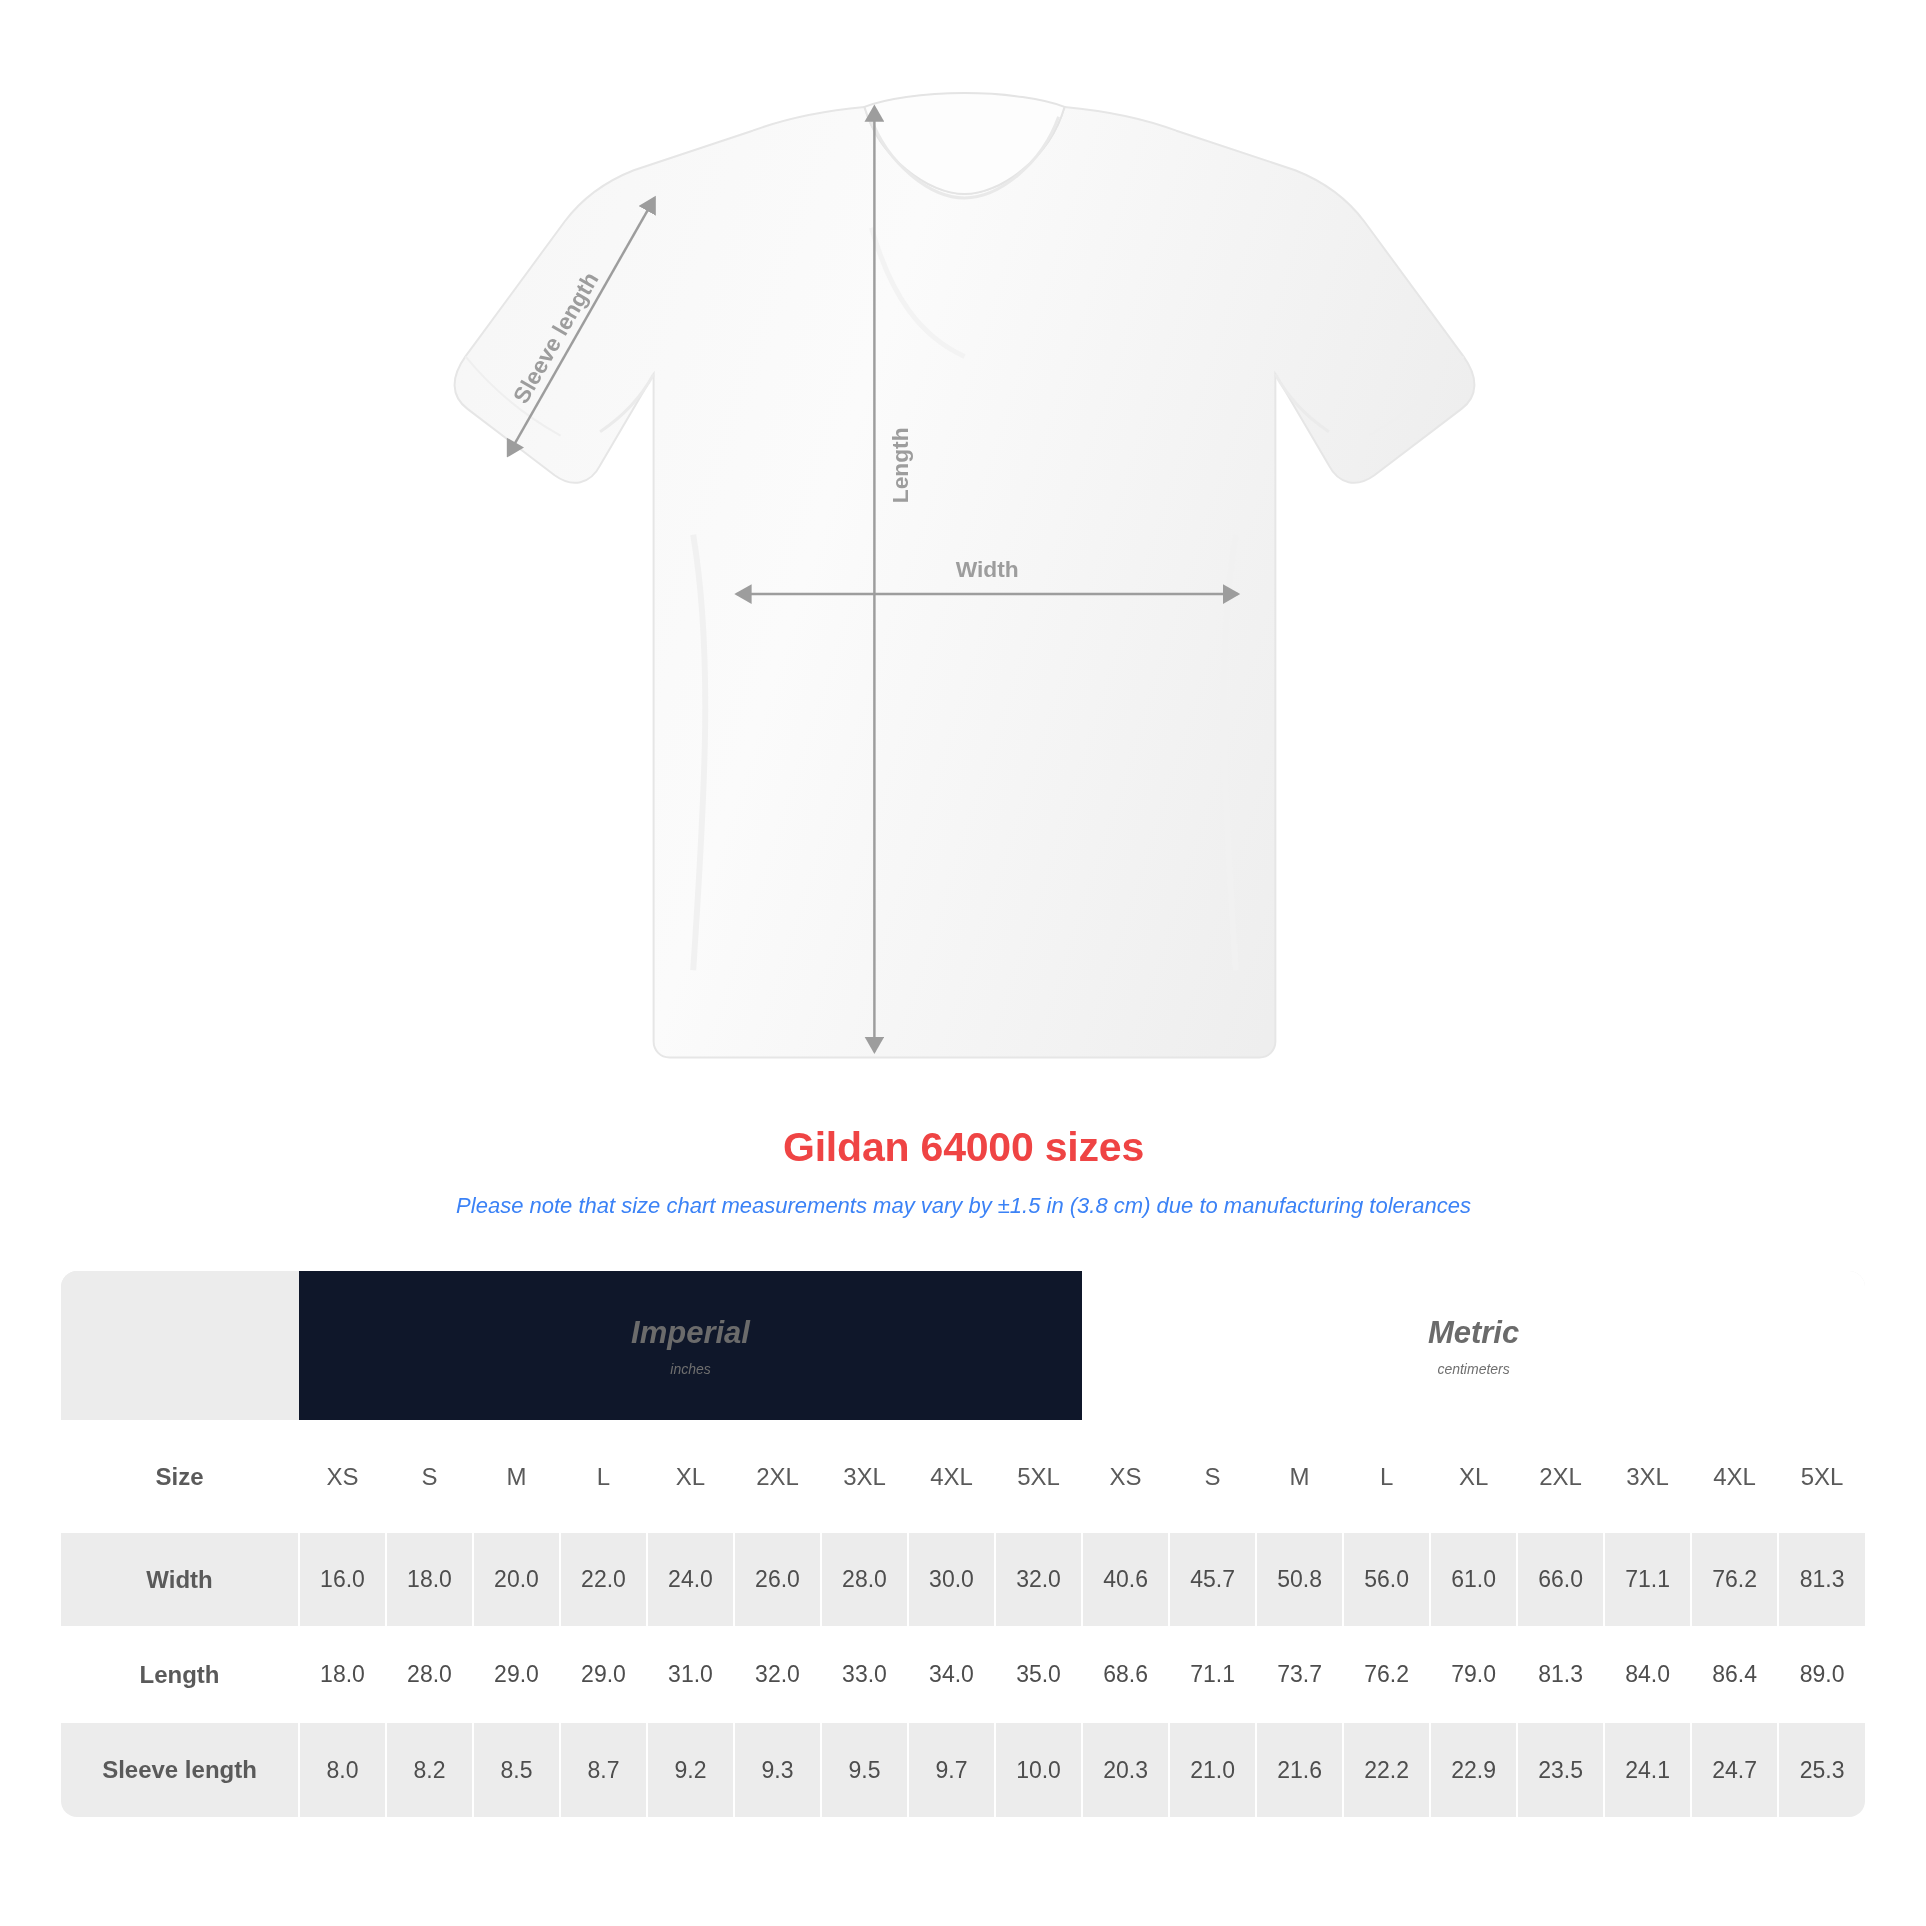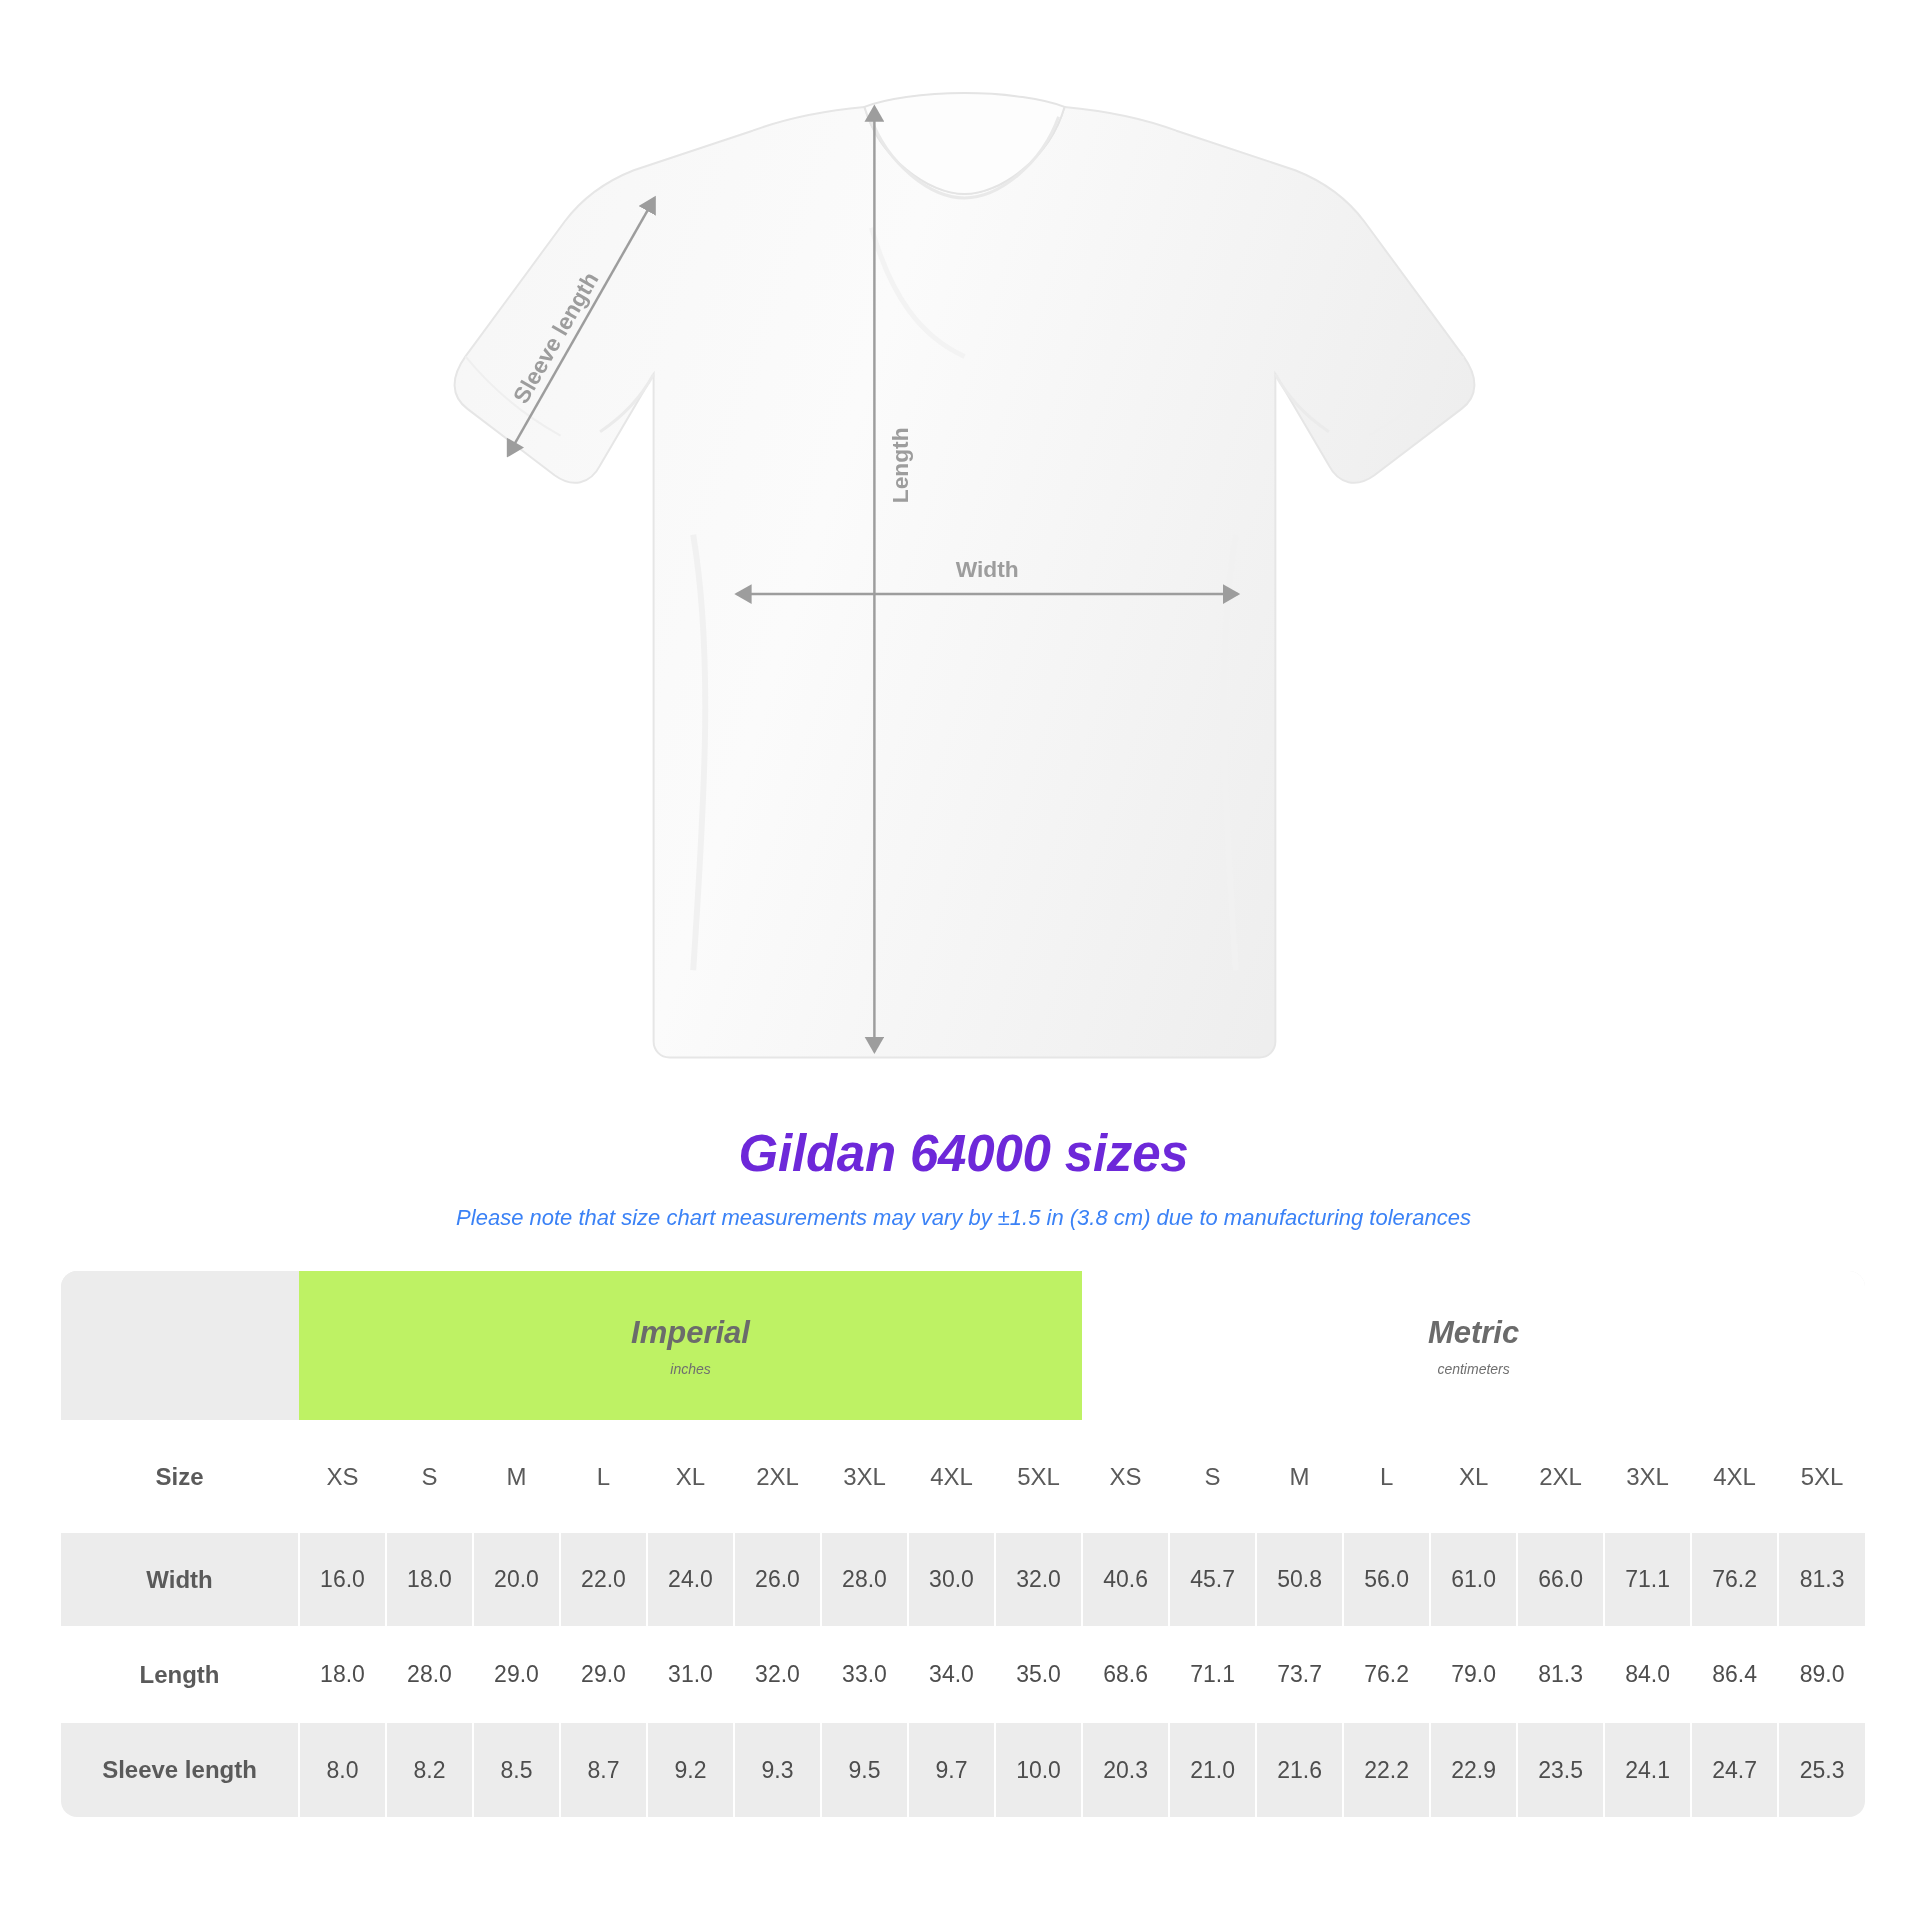--- a/index.html
+++ b/index.html
@@ -25,25 +25,24 @@
   #illustration svg { display: block; }
 
   
   #title-block {
     position: absolute;
     left: 0; top: 1124px;
     width: 1927px;
     text-align: center;
   }
   #chart-title {
-    font-size: 51px;
+    font-size: 41px;
     font-weight: bold;
-    color: #6d28d9;
+    color: #ef4444;
     letter-spacing: -0.2px;
-    font-style: italic;
   }
   #chart-note {
     margin-top: 22px;
     font-size: 22px;
     font-style: italic;
     color: #3b82f6;
   }
 
   
   #table-wrap {
@@ -79,21 +78,21 @@
     margin-top: 10px;
     font-size: 14px;
     font-style: italic;
     color: #6f6f6f;
   }
   .corner-cell {
     background: #ececec;
     border-top-left-radius: 16px;
     border-right: 0 !important;
   }
-  .unit-cell-imperial { background: #bef264; border-right: 0 !important; }
+  .unit-cell-imperial { background: #0f172a; border-right: 0 !important; }
   .unit-cell-metric   { background: #ffffff; border-top-right-radius: 16px; border-right: 0 !important; }
 
   tr.row-size td, tr.row-size th { height: 111px; background: #ffffff; }
   tr.row-size .lbl { font-weight: bold; color: #5a5a5a; font-size: 24px; }
   tr.row-size .hd  { font-weight: normal; color: #5a5a5a; font-size: 24px; }
 
   tr.row-data td { height: 95px; }
   tr.row-data .lbl { font-weight: bold; color: #5a5a5a; font-size: 24px; }
   tr.shade td { background: #ececec; }
   tr.plain td { background: #ffffff; }

